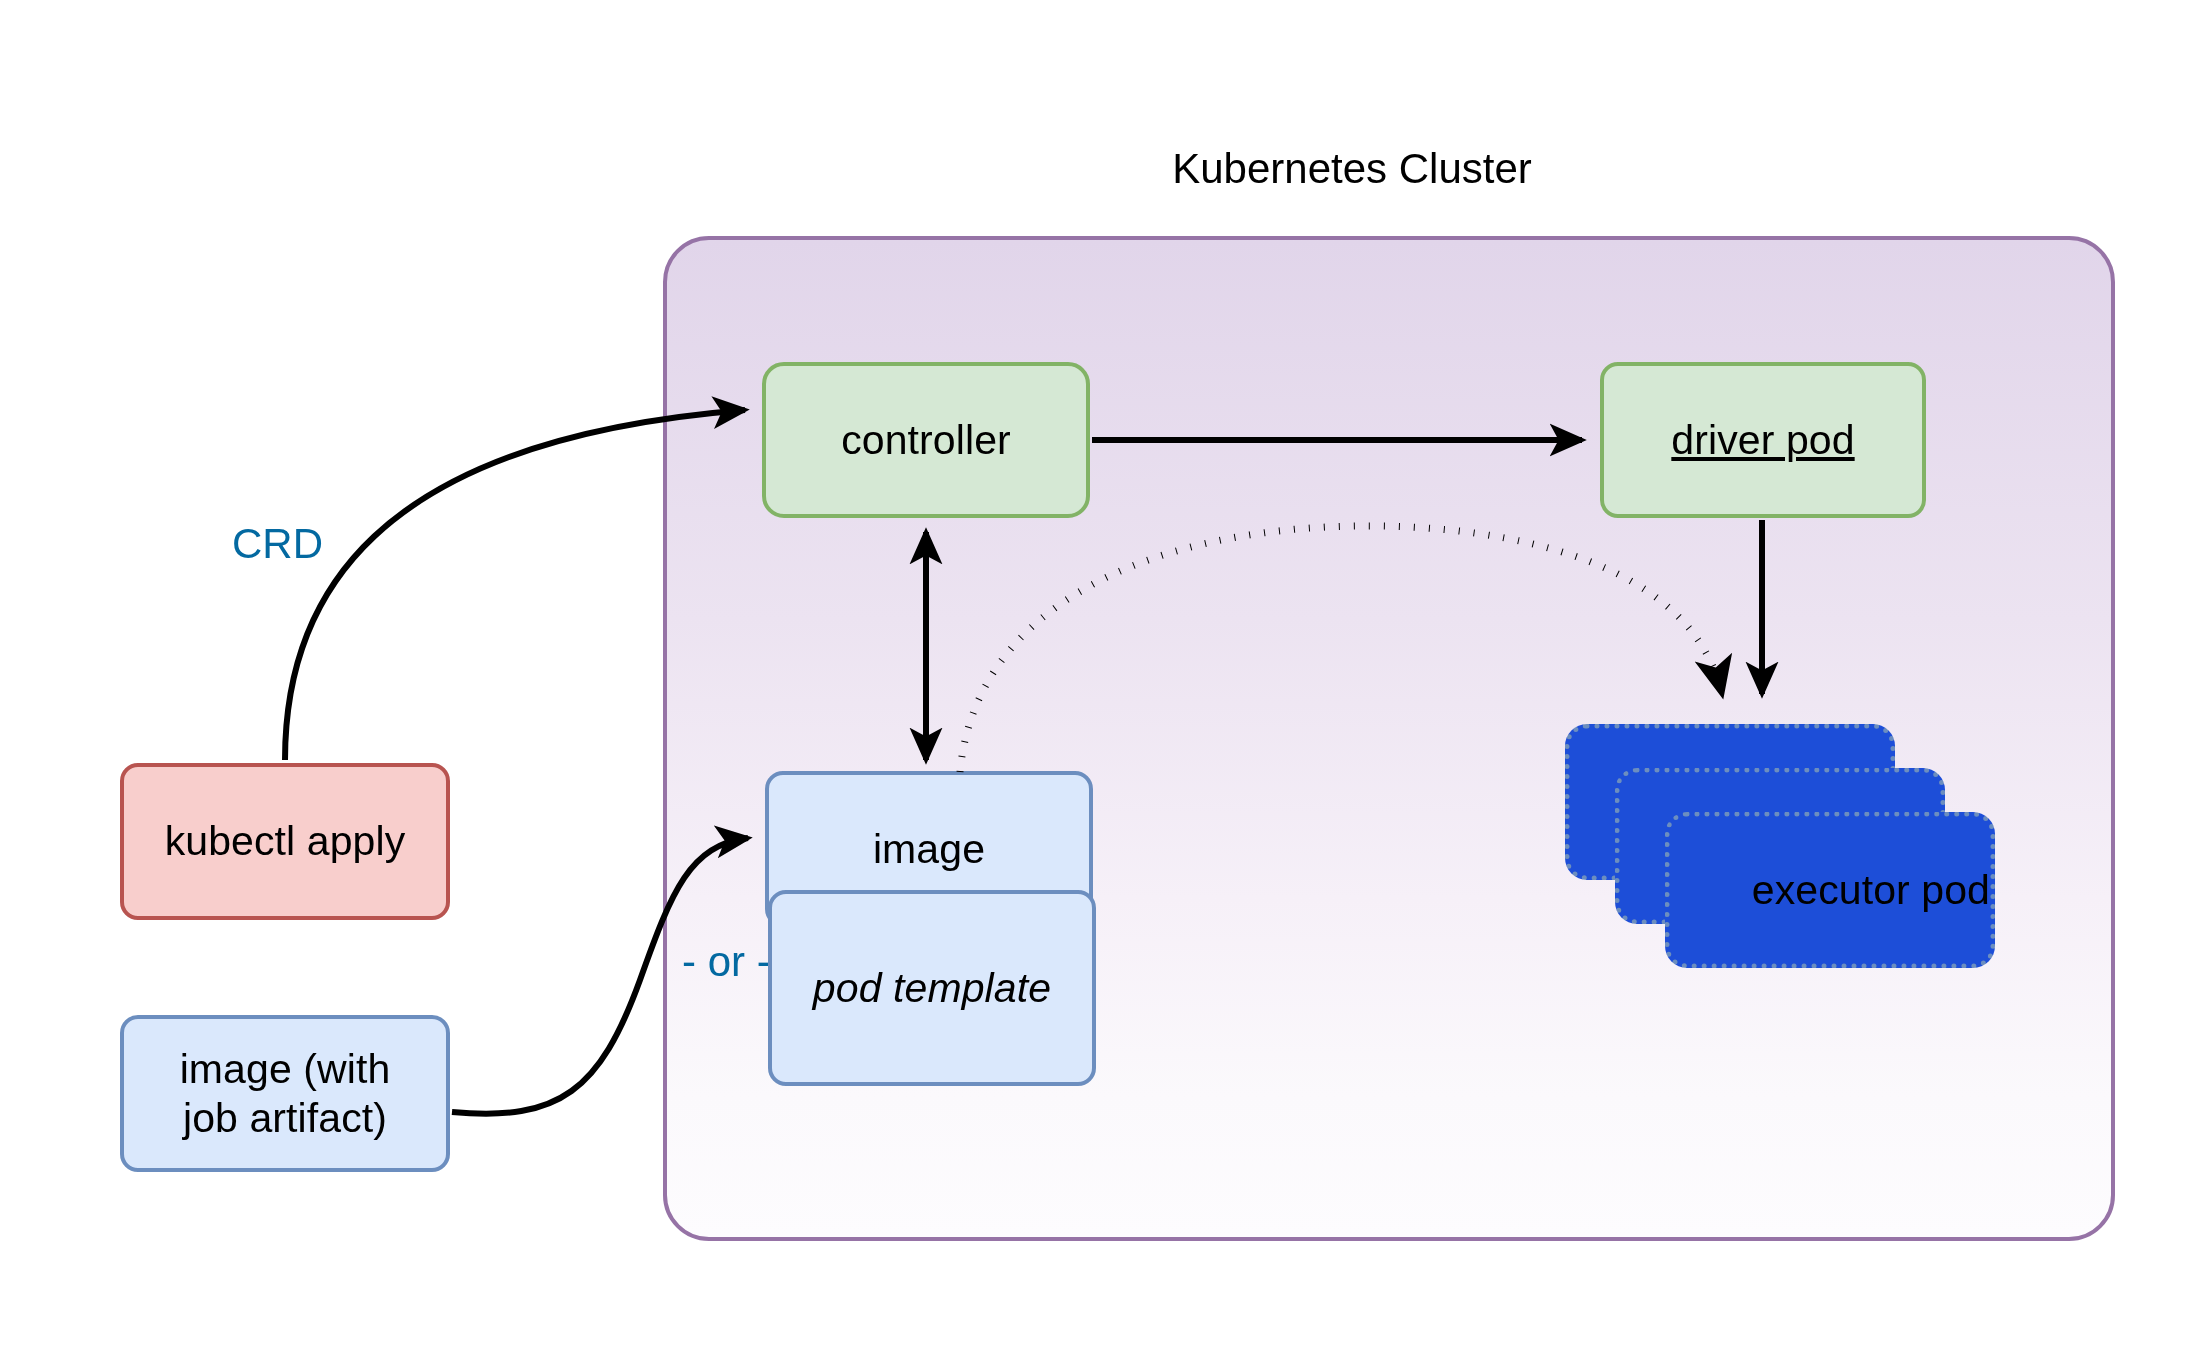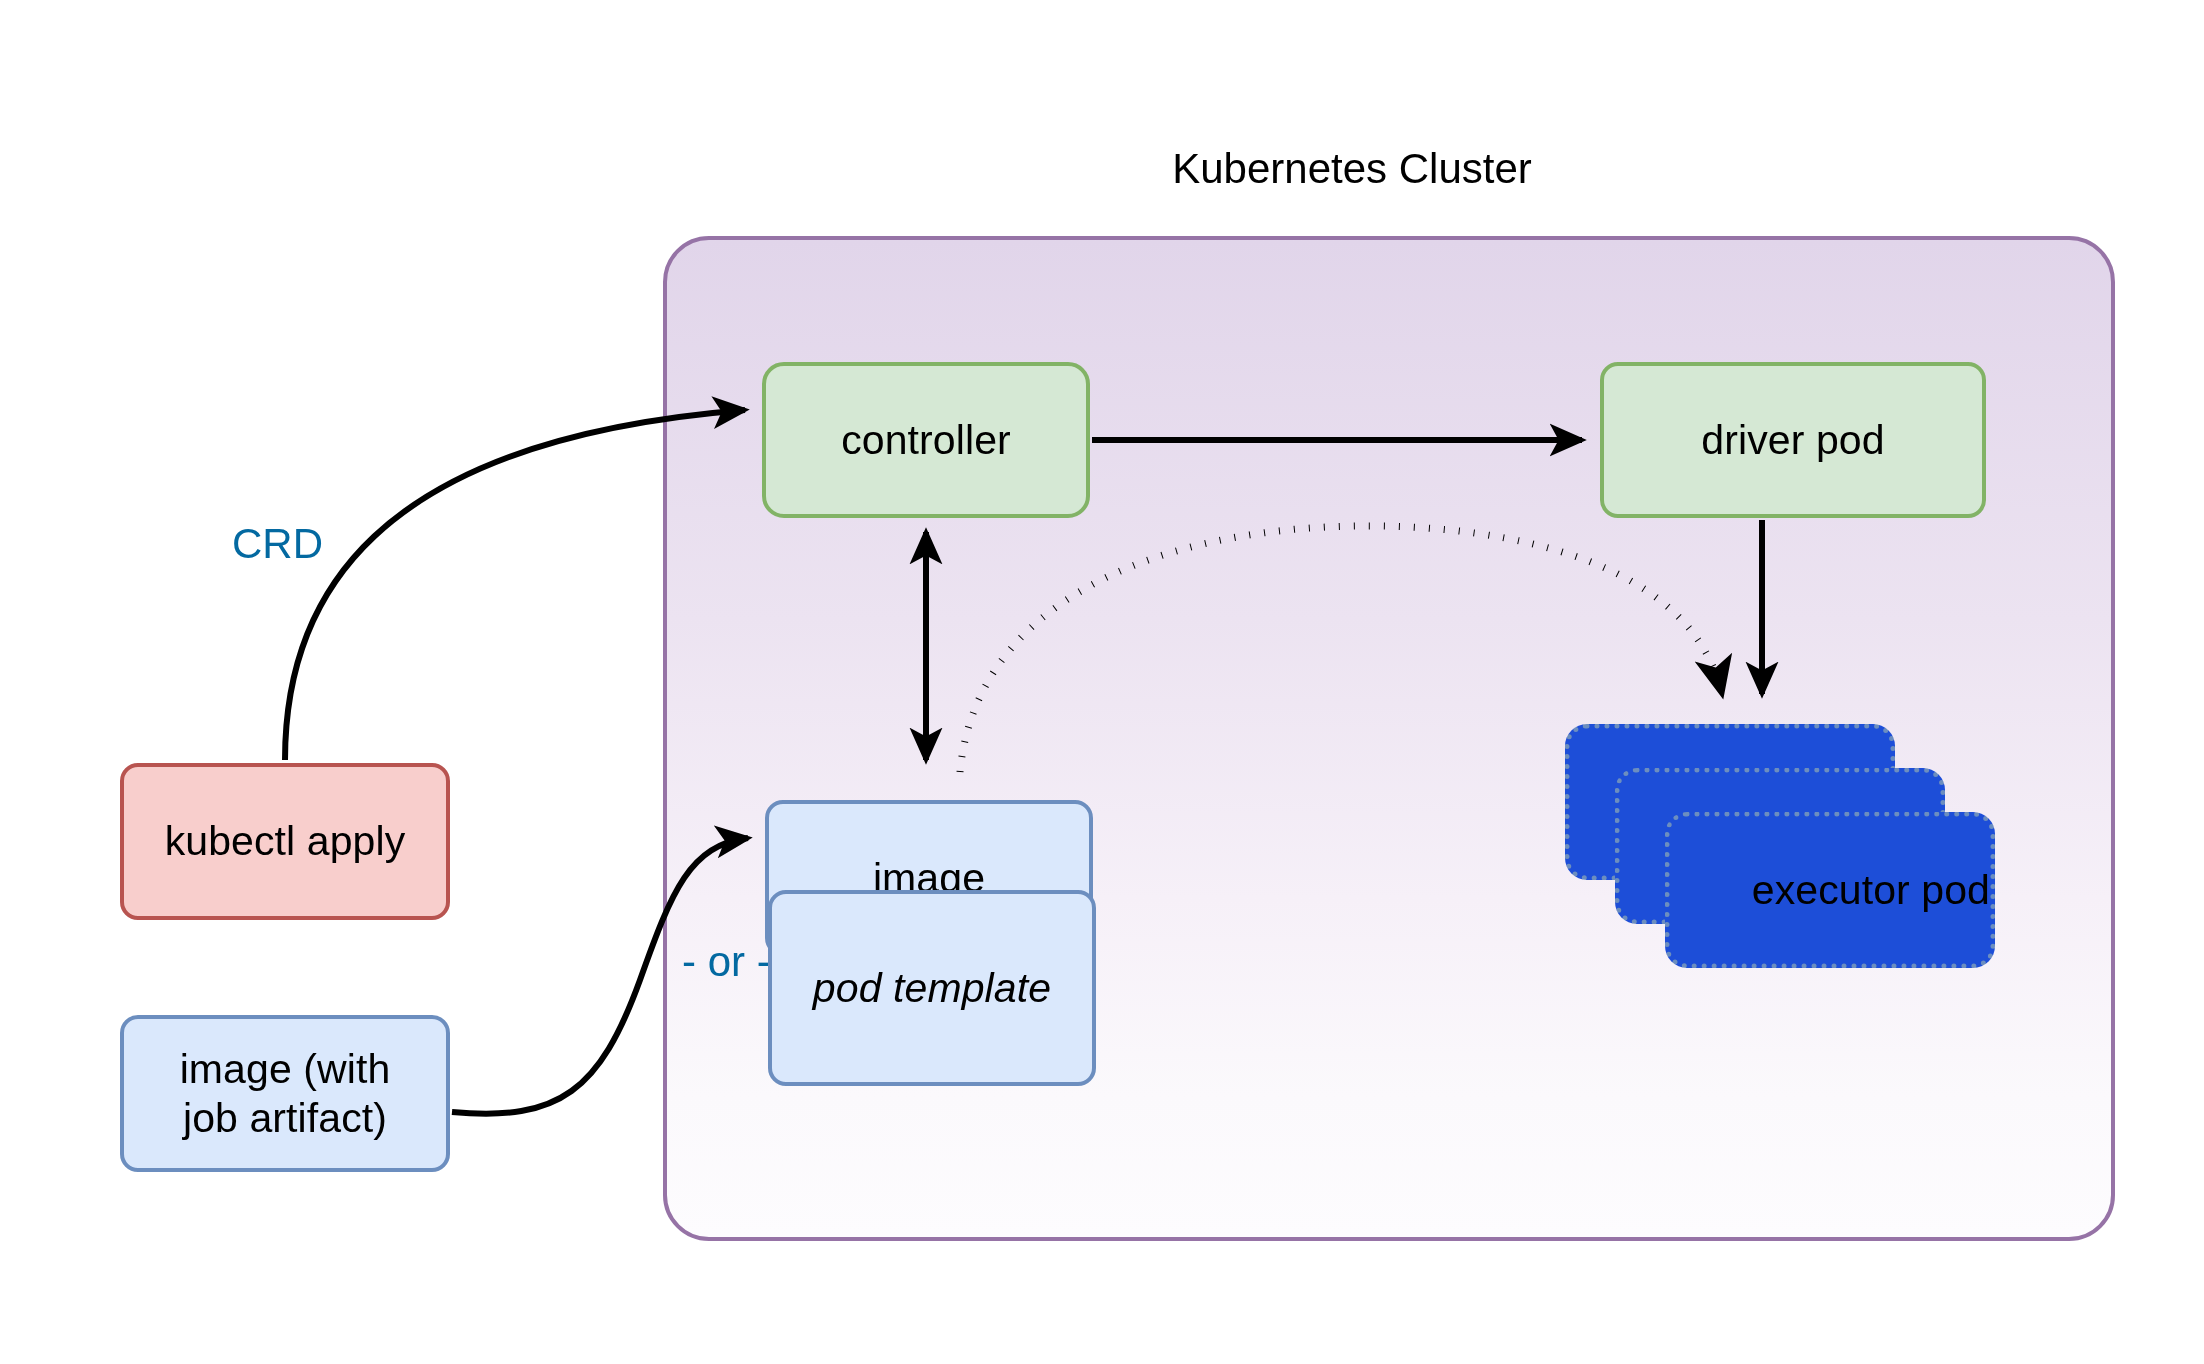--- a/index.html
+++ b/index.html
@@ -95,35 +95,35 @@
     position: absolute;
     font-size: 42px;
     color: #0369a1;
     white-space: nowrap;
   }
   #label-crd   { left: 232px; top: 520px; }
   #label-or    { left: 682px; top: 938px; }
 
   
   #node-controller   { left: 762px;  top: 362px;  width: 328px; height: 156px; border-radius: 22px; }
-  #node-driver       { left: 1600px; top: 362px;  width: 386px; height: 156px; }
+  #node-driver       { left: 1600px; top: 362px;  width: 326px; height: 156px; text-decoration: underline; }
   #node-image        { left: 765px;  top: 771px;  width: 328px; height: 156px; }
   #node-podtemplate  { left: 768px;  top: 890px;  width: 328px; height: 196px; font-style: italic; }
   #node-kubectl      { left: 120px;  top: 763px;  width: 330px; height: 157px; }
   #node-imagejob     { left: 120px;  top: 1015px; width: 330px; height: 157px; font-size: 41px; }
 
   #node-exec-1 { left: 1565px; top: 724px; width: 330px; height: 156px; }
   #node-exec-2 { left: 1615px; top: 768px; width: 330px; height: 156px; }
   #node-exec-3 { left: 1665px; top: 812px; width: 330px; height: 156px; }
 
   
   #node-exec-1 { z-index: 3; }
   #node-exec-2 { z-index: 4; }
   #node-exec-3 { z-index: 5; }
-  #node-image  { z-index: 3; margin-top: 29px; }
+  #node-image  { z-index: 3; }
   #node-podtemplate { z-index: 4; }
   #edge-layer { z-index: 6; }
   #edge-layer-under { z-index: 2; }
 </style>
 </head>
 <body>
 
 <div id="canvas">
 
   <div id="cluster-title">Kubernetes Cluster</div>

